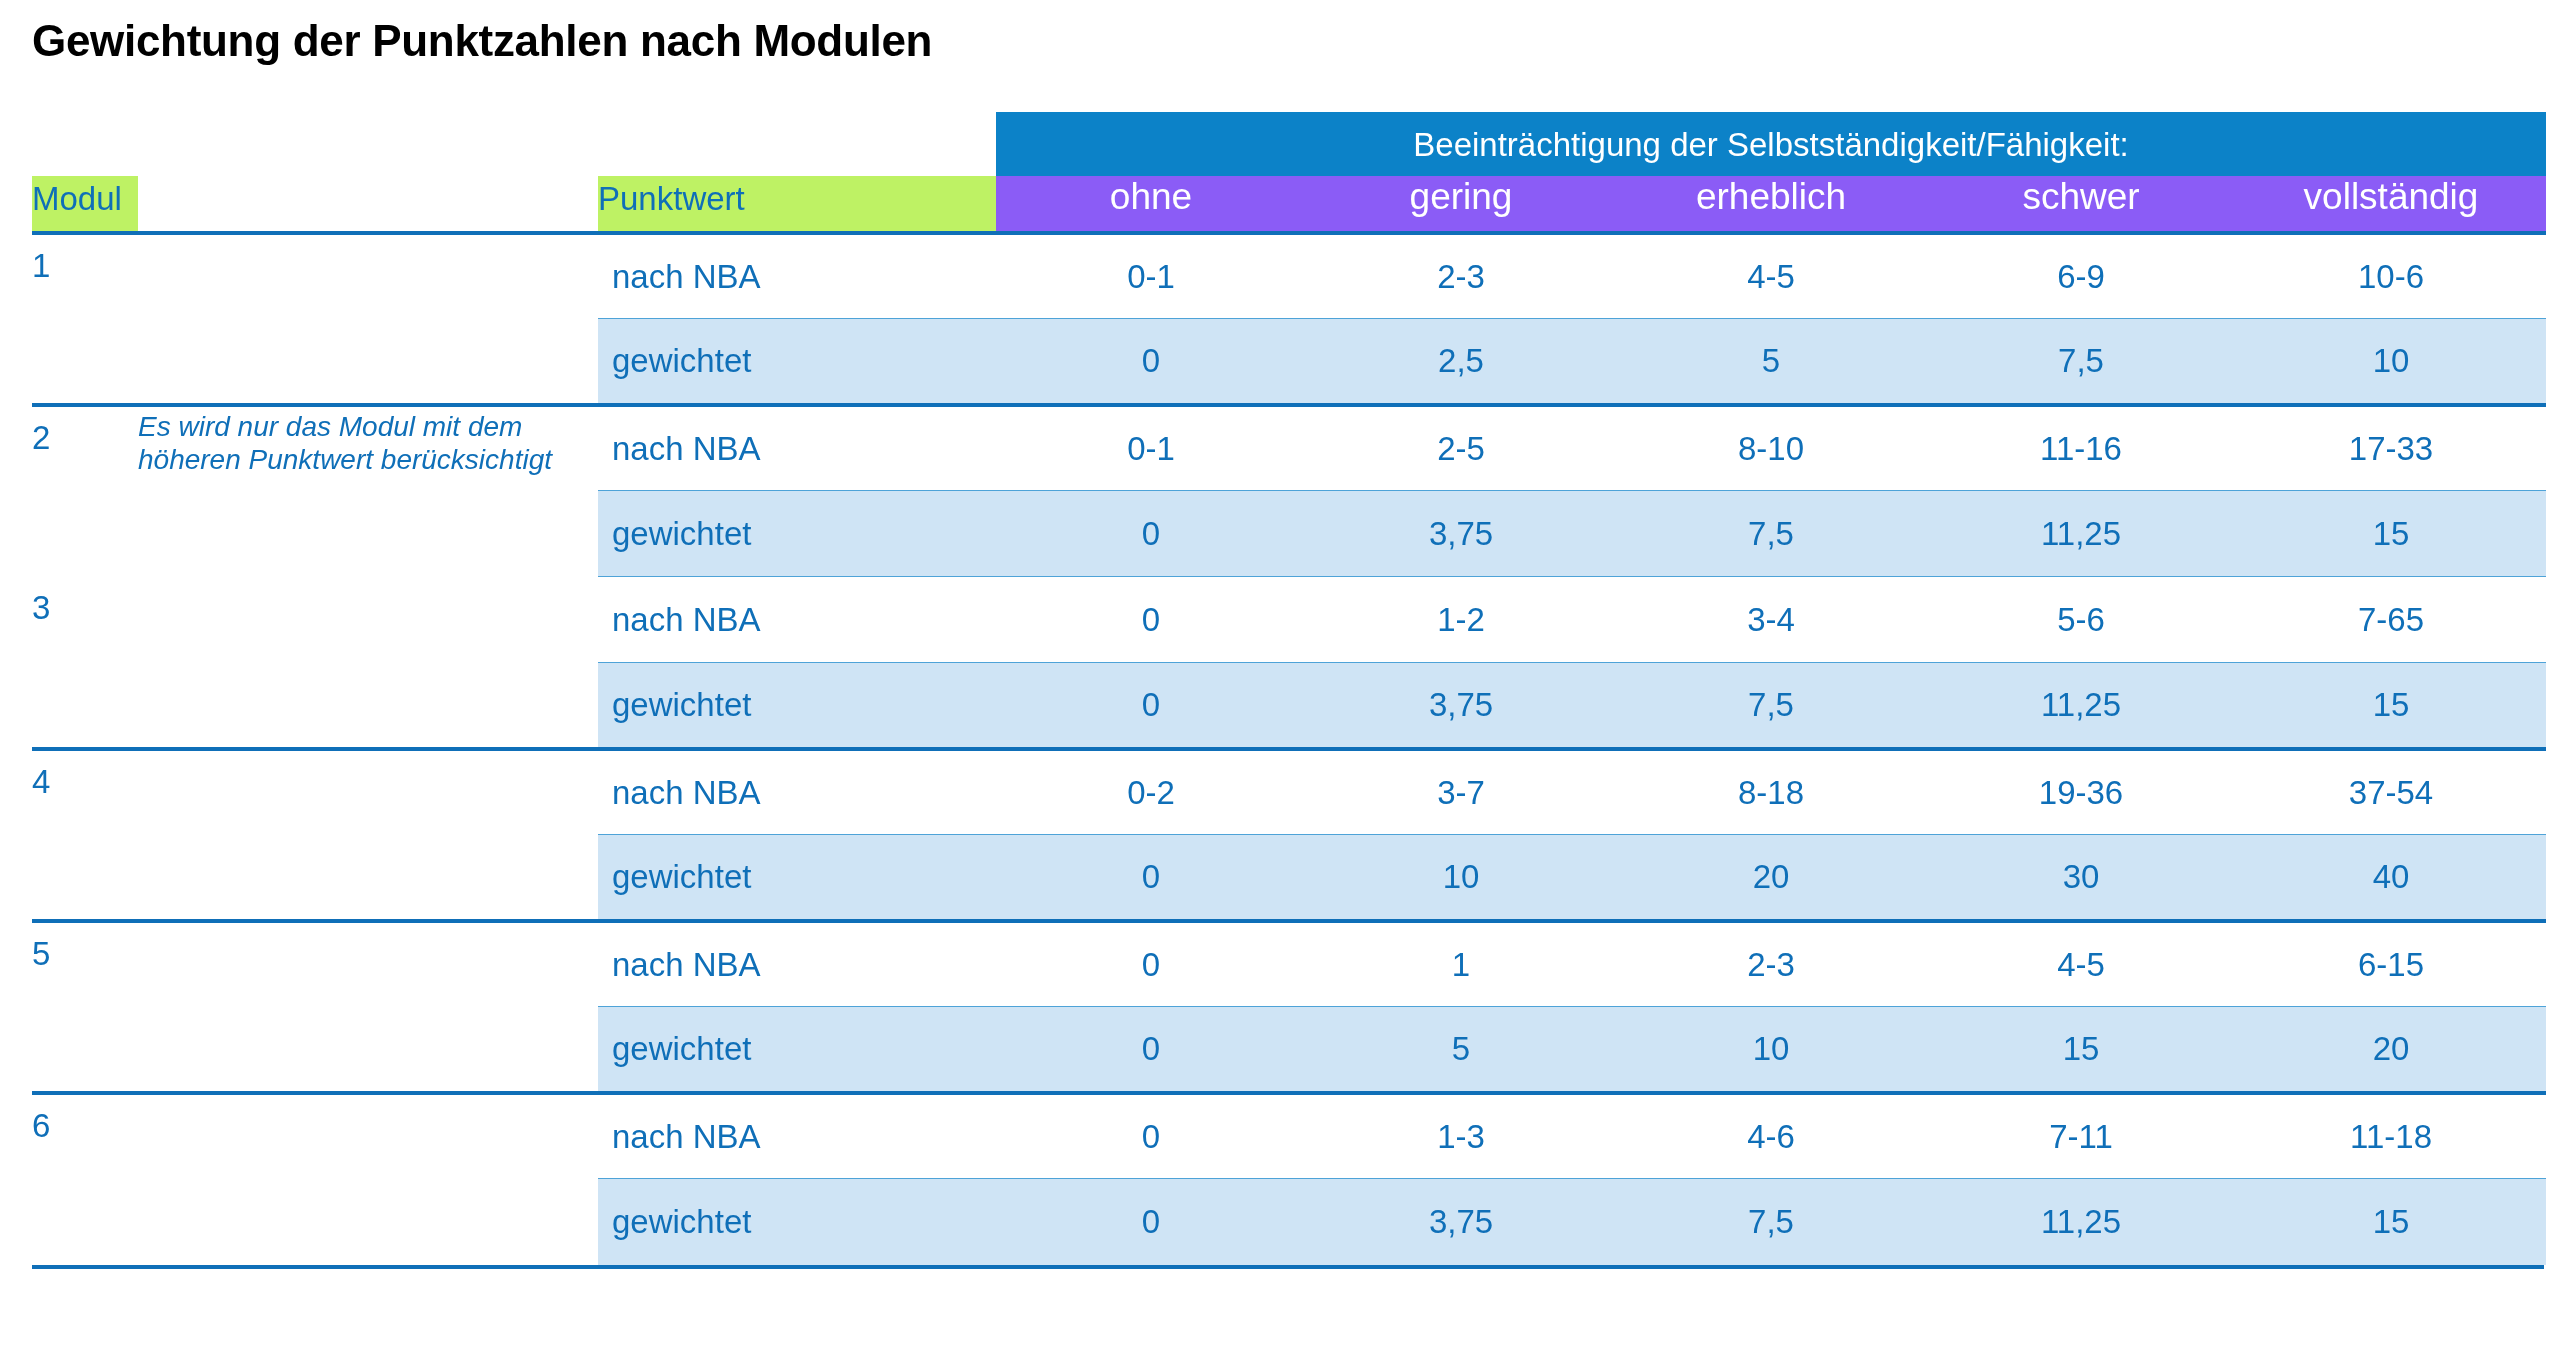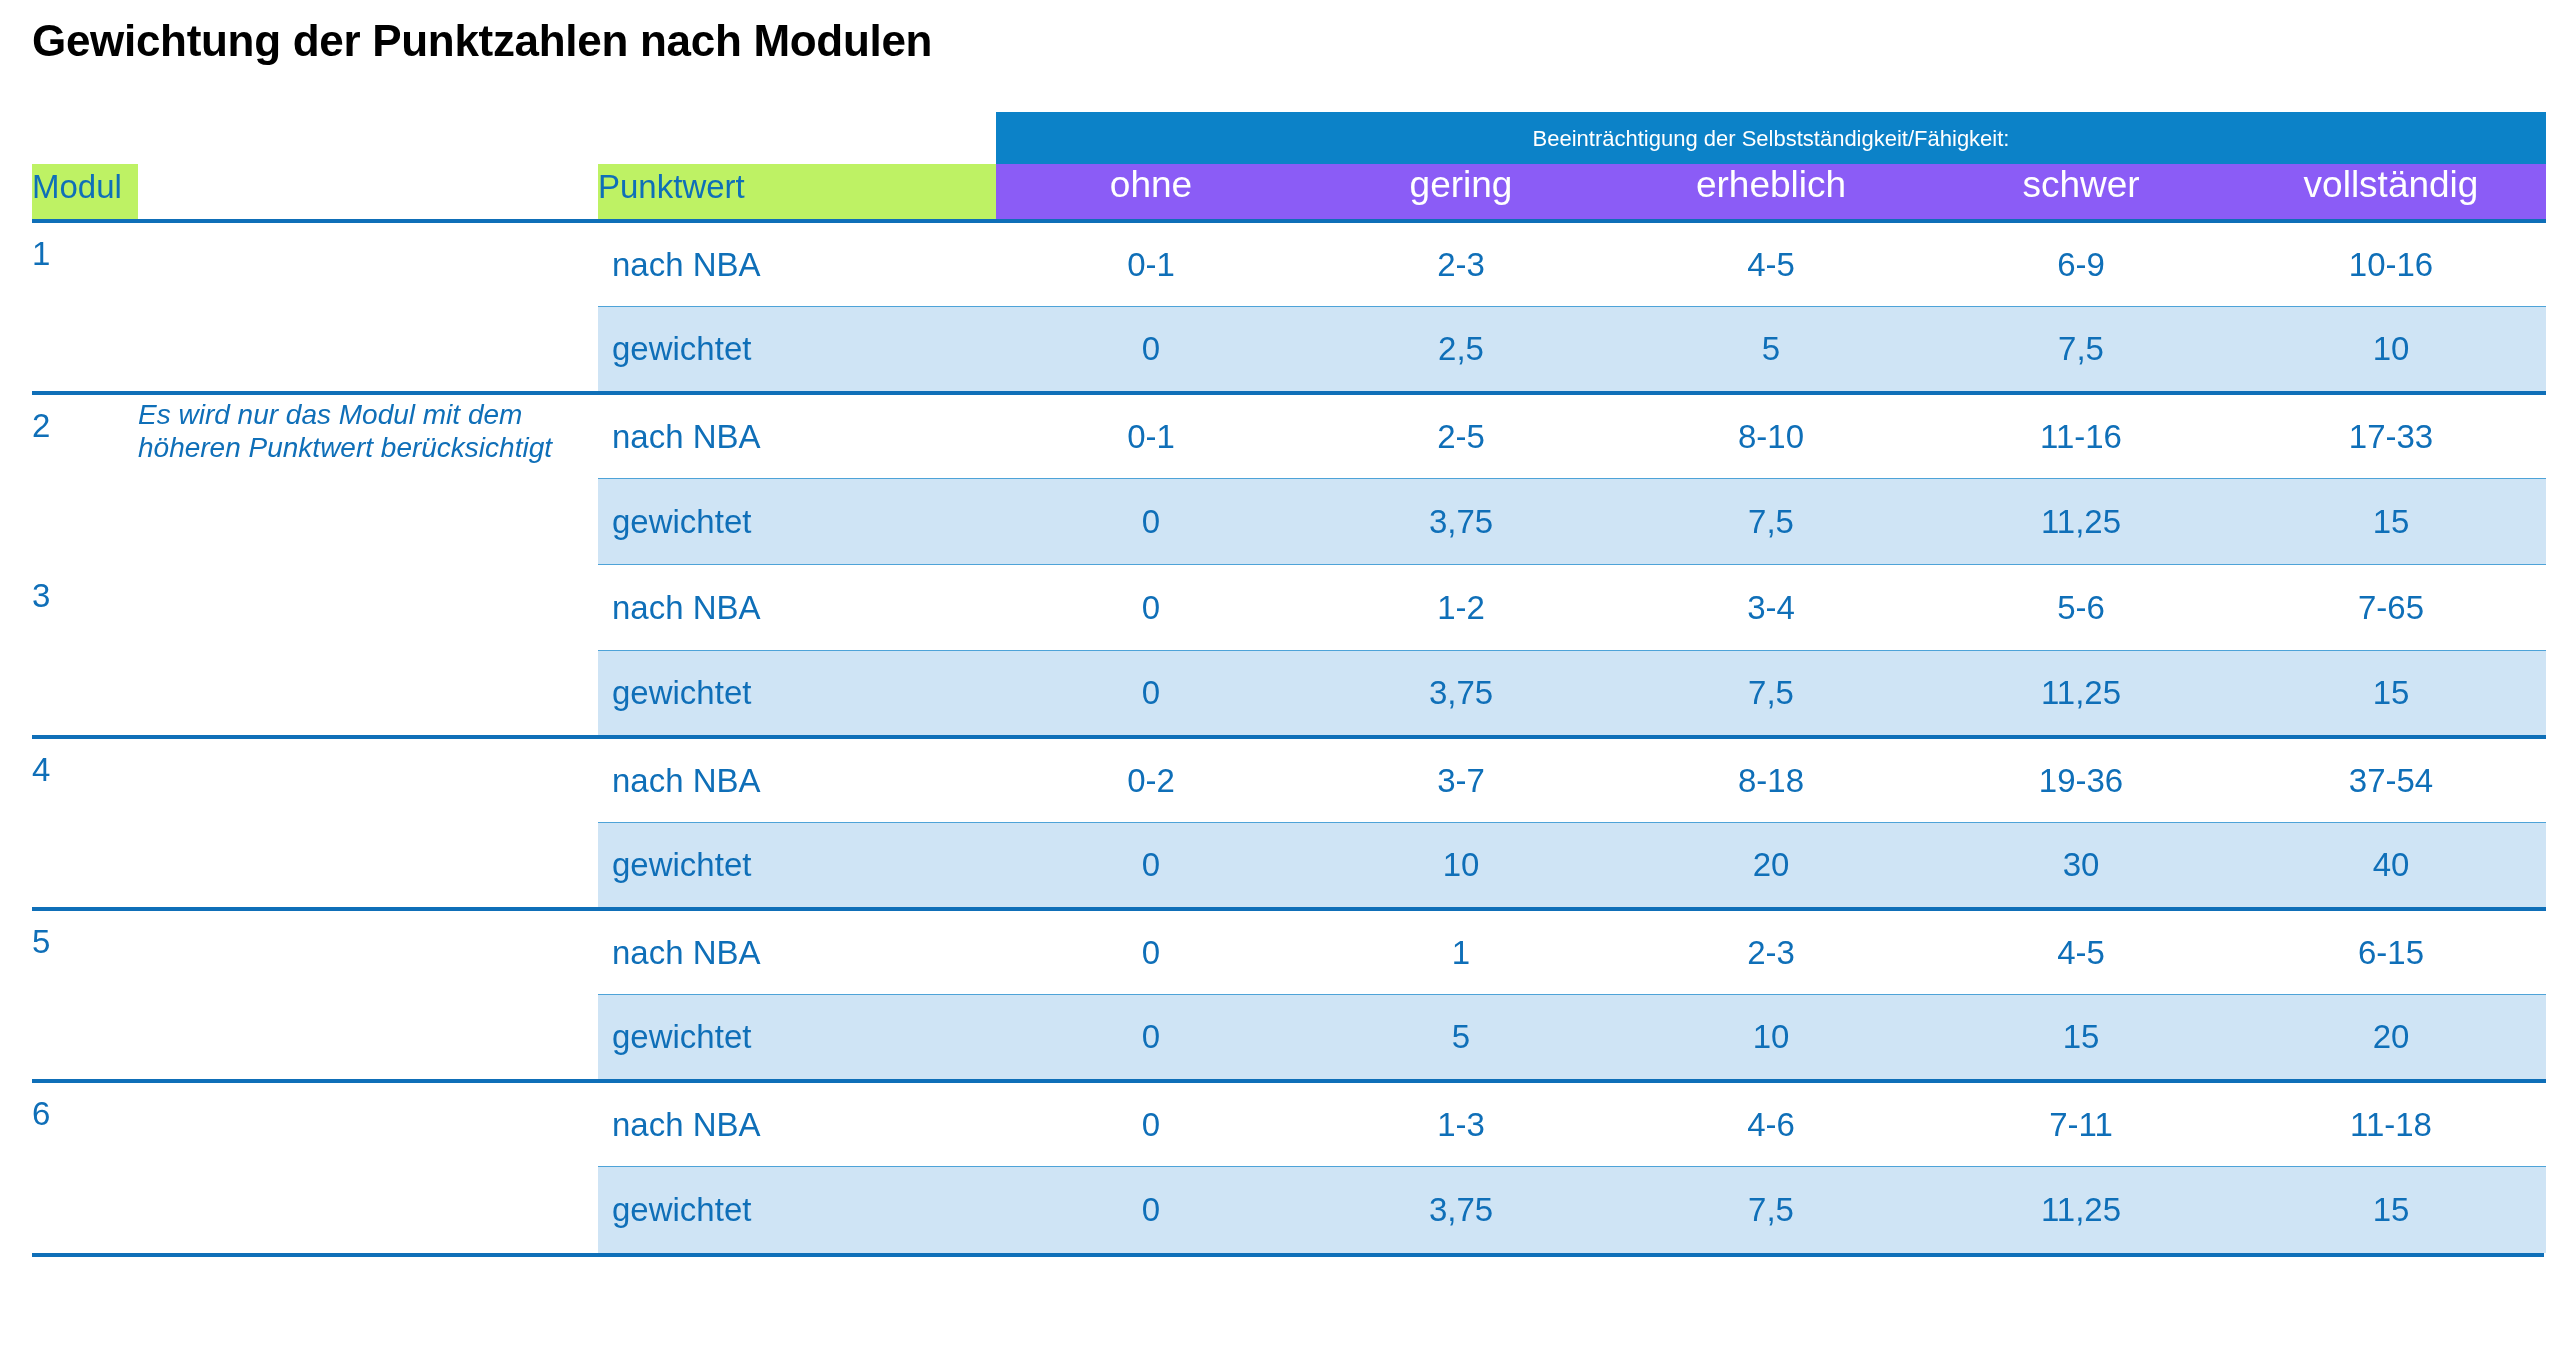--- a/index.html
+++ b/index.html
@@ -30,21 +30,21 @@
   }
   table.weights col.c-modul      { width: 106px; }
   table.weights col.c-note       { width: 460px; }
   table.weights col.c-punktwert  { width: 398px; }
   table.weights col.c-val        { width: 310px; }
 
   
   .hdr-span {
     background: #0c82c8;
     color: #ffffff;
-    font-size: 22px;
+    font-size: 33px;
     font-weight: normal;
     text-align: center;
     padding: 14px 0 12.4px 0;
     border: none;
   }
   .hdr-blank { background: #ffffff; border: none; }
   .hdr-label {
     color: #0f6fb8;
     font-size: 33px;
     text-align: left;
@@ -149,21 +149,21 @@
     <tbody>
 
       <tr class="row">
         <td class="modul">1</td>
         <td class="note" rowspan="2"></td>
         <td class="punktwert">nach NBA</td>
         <td class="val">0-1</td>
         <td class="val">2-3</td>
         <td class="val">4-5</td>
         <td class="val">6-9</td>
-        <td class="val">10-16</td>
+        <td class="val">10-6</td>
       </tr>
       <tr class="row shade sep-thin">
         <td class="modul"></td>
         <td class="punktwert">gewichtet</td>
         <td class="val">0</td>
         <td class="val">2,5</td>
         <td class="val">5</td>
         <td class="val">7,5</td>
         <td class="val">10</td>
       </tr>

